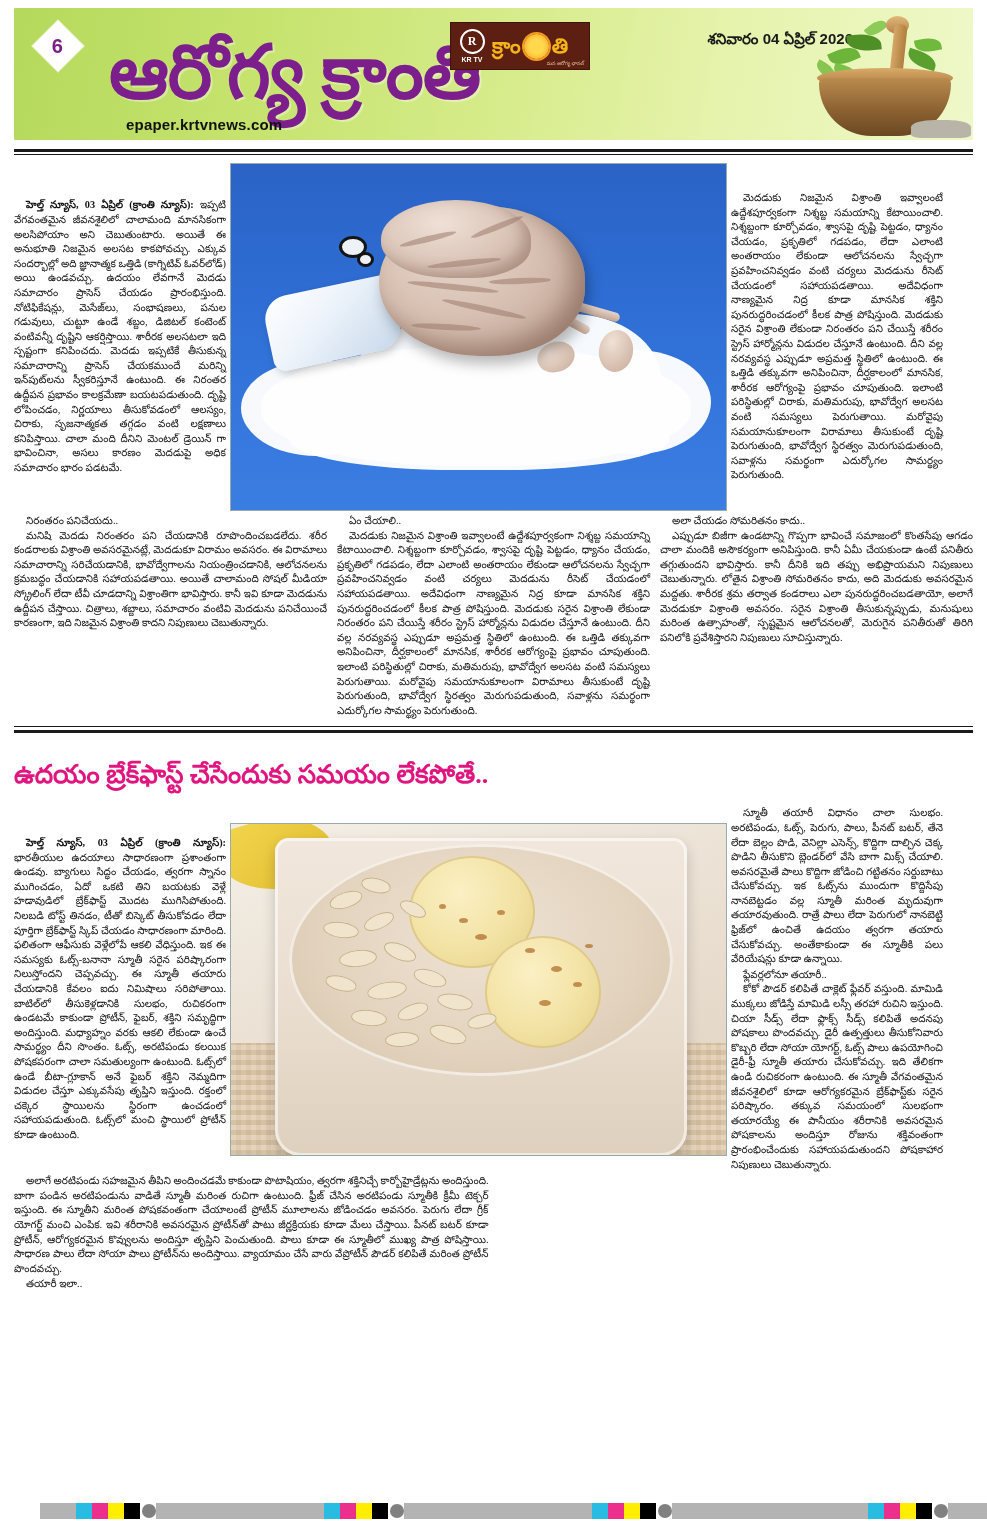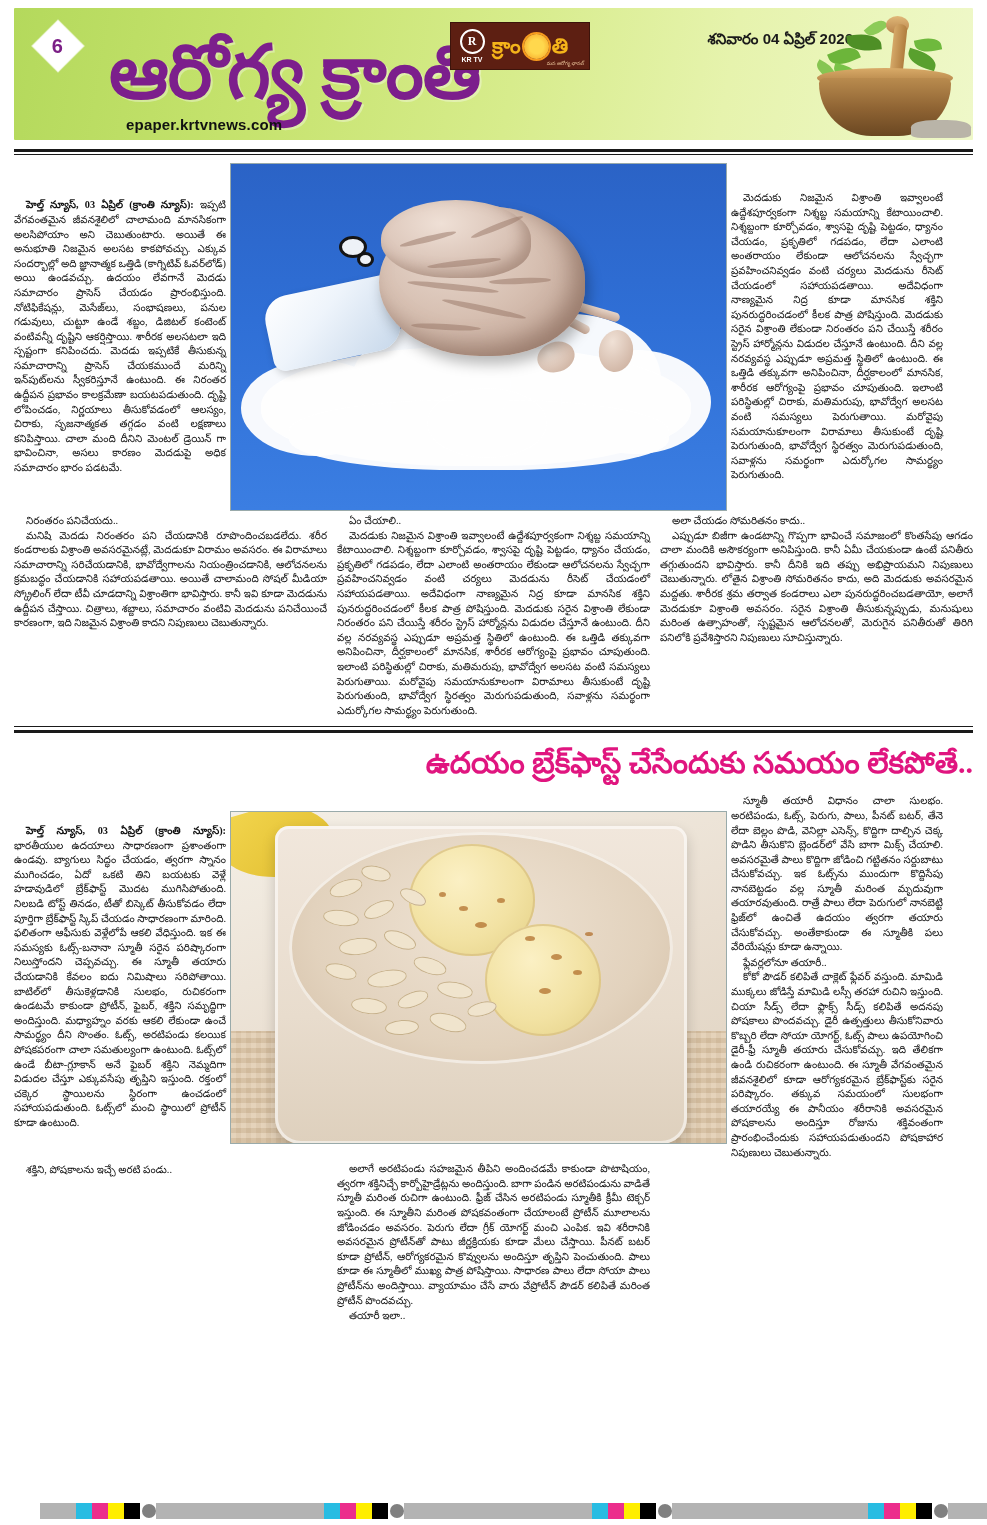--- a/index.html
+++ b/index.html
@@ -107,22 +107,22 @@
   .rule-thick{height:3px;background:#1a1a1a;margin:9px 14px 0 14px;}
   .rule-thin{height:1px;background:#1a1a1a;margin:2px 14px 0 14px;}
 
   
   .headline-red{
     margin:10px 14px 6px 14px;text-align:center;color:#e01b11;
     font-weight:bold;font-size:27px;line-height:34px;
     font-family:"Liberation Serif","DejaVu Serif",serif;
   }
   .headline-pink{
-    margin:6px 14px 4px 14px;text-align:right;color:#e0157f;
-    font-weight:bold;font-size:30px;line-height:47px;
+    margin:18px 14px 4px 14px;text-align:left;color:#e0157f;
+    font-weight:bold;font-size:26px;line-height:47px;
     font-family:"Liberation Serif","DejaVu Serif",serif;
   }
 
   
   .article{margin:0 14px;position:relative;}
   .body-txt{
     font-size:10.3px;line-height:14.6px;text-align:justify;
     font-family:"Liberation Serif","DejaVu Serif",serif;color:#111;
     hyphens:auto;
   }
@@ -416,23 +416,20 @@
 
       <div class="col body-txt">
         <p><span>స్మూతీ తయారీ విధానం చాలా సులభం. అరటిపండు, ఓట్స్, పెరుగు, పాలు, పీనట్ బటర్, తేనె లేదా బెల్లం పొడి, వెనిల్లా ఎసెన్స్, కొద్దిగా దాల్చిన చెక్క పొడిని తీసుకొని బ్లెండర్‌లో వేసి బాగా మిక్స్ చేయాలి. అవసరమైతే పాలు కొద్దిగా జోడించి గట్టితనం సర్దుబాటు చేసుకోవచ్చు. ఇక ఓట్స్‌ను ముందుగా కొద్దిసేపు నానబెట్టడం వల్ల స్మూతీ మరింత మృదువుగా తయారవుతుంది. రాత్రే పాలు లేదా పెరుగులో నానబెట్టి ఫ్రిజ్‌లో ఉంచితే ఉదయం త్వరగా తయారు చేసుకోవచ్చు. అంతేకాకుండా ఈ స్మూతీకి పలు వేరియేషన్లు కూడా ఉన్నాయి.</span></p>
         <span class="subhead">ఫ్లేవర్లలోనూ తయారీ..</span>
         <p><span>కోకో పౌడర్ కలిపితే చాక్లెట్ ఫ్లేవర్ వస్తుంది. మామిడి ముక్కలు జోడిస్తే మామిడి లస్సీ తరహా రుచిని ఇస్తుంది. చియా సీడ్స్ లేదా ఫ్లాక్స్ సీడ్స్ కలిపితే అదనపు పోషకాలు పొందవచ్చు. డైరీ ఉత్పత్తులు తీసుకోనివారు కొబ్బరి లేదా సోయా యోగర్ట్, ఓట్స్ పాలు ఉపయోగించి డైరీ-ఫ్రీ స్మూతీ తయారు చేసుకోవచ్చు. ఇది తేలికగా ఉండి రుచికరంగా ఉంటుంది. ఈ స్మూతీ వేగవంతమైన జీవనశైలిలో కూడా ఆరోగ్యకరమైన బ్రేక్‌ఫాస్ట్‌కు సరైన పరిష్కారం. తక్కువ సమయంలో సులభంగా తయారయ్యే ఈ పానీయం శరీరానికి అవసరమైన పోషకాలను అందిస్తూ రోజును శక్తివంతంగా ప్రారంభించేందుకు సహాయపడుతుందని పోషకాహార నిపుణులు చెబుతున్నారు.</span></p>
       </div>
     </div>
 
     <div class="band3" style="margin:0;margin-top:2px;">
       <div class="c3 body-txt">
-        <span class="subhead">శక్తిని, పోషకాలను ఇచ్చే అరటి పండు..</span>
-      </div>
-      <div class="c3 body-txt">
         <p><span>అలాగే అరటిపండు సహజమైన తీపిని అందించడమే కాకుండా పొటాషియం, త్వరగా శక్తినిచ్చే కార్బోహైడ్రేట్లను అందిస్తుంది. బాగా పండిన అరటిపండును వాడితే స్మూతీ మరింత రుచిగా ఉంటుంది. ఫ్రీజ్ చేసిన అరటిపండు స్మూతీకి క్రీమీ టెక్చర్ ఇస్తుంది. ఈ స్మూతీని మరింత పోషకవంతంగా చేయాలంటే ప్రోటీన్ మూలాలను జోడించడం అవసరం. పెరుగు లేదా గ్రీక్ యోగర్ట్ మంచి ఎంపిక. ఇవి శరీరానికి అవసరమైన ప్రోటీన్‌తో పాటు జీర్ణక్రియకు కూడా మేలు చేస్తాయి. పీనట్ బటర్ కూడా ప్రోటీన్, ఆరోగ్యకరమైన కొవ్వులను అందిస్తూ తృప్తిని పెంచుతుంది. పాలు కూడా ఈ స్మూతీలో ముఖ్య పాత్ర పోషిస్తాయి. సాధారణ పాలు లేదా సోయా పాలు ప్రోటీన్‌ను అందిస్తాయి. వ్యాయామం చేసే వారు వే‌ప్రోటీన్ పౌడర్ కలిపితే మరింత ప్రోటీన్ పొందవచ్చు.</span></p>
         <span class="subhead">తయారీ ఇలా..</span>
       </div>
       <div class="c3 body-txt"></div>
     </div>
   </div>
 
   <div class="regbar">
     <div class="reg-group" style="margin-left:40px;">
       <div class="reg-seg reg-gray" style="width:36px;"></div>

